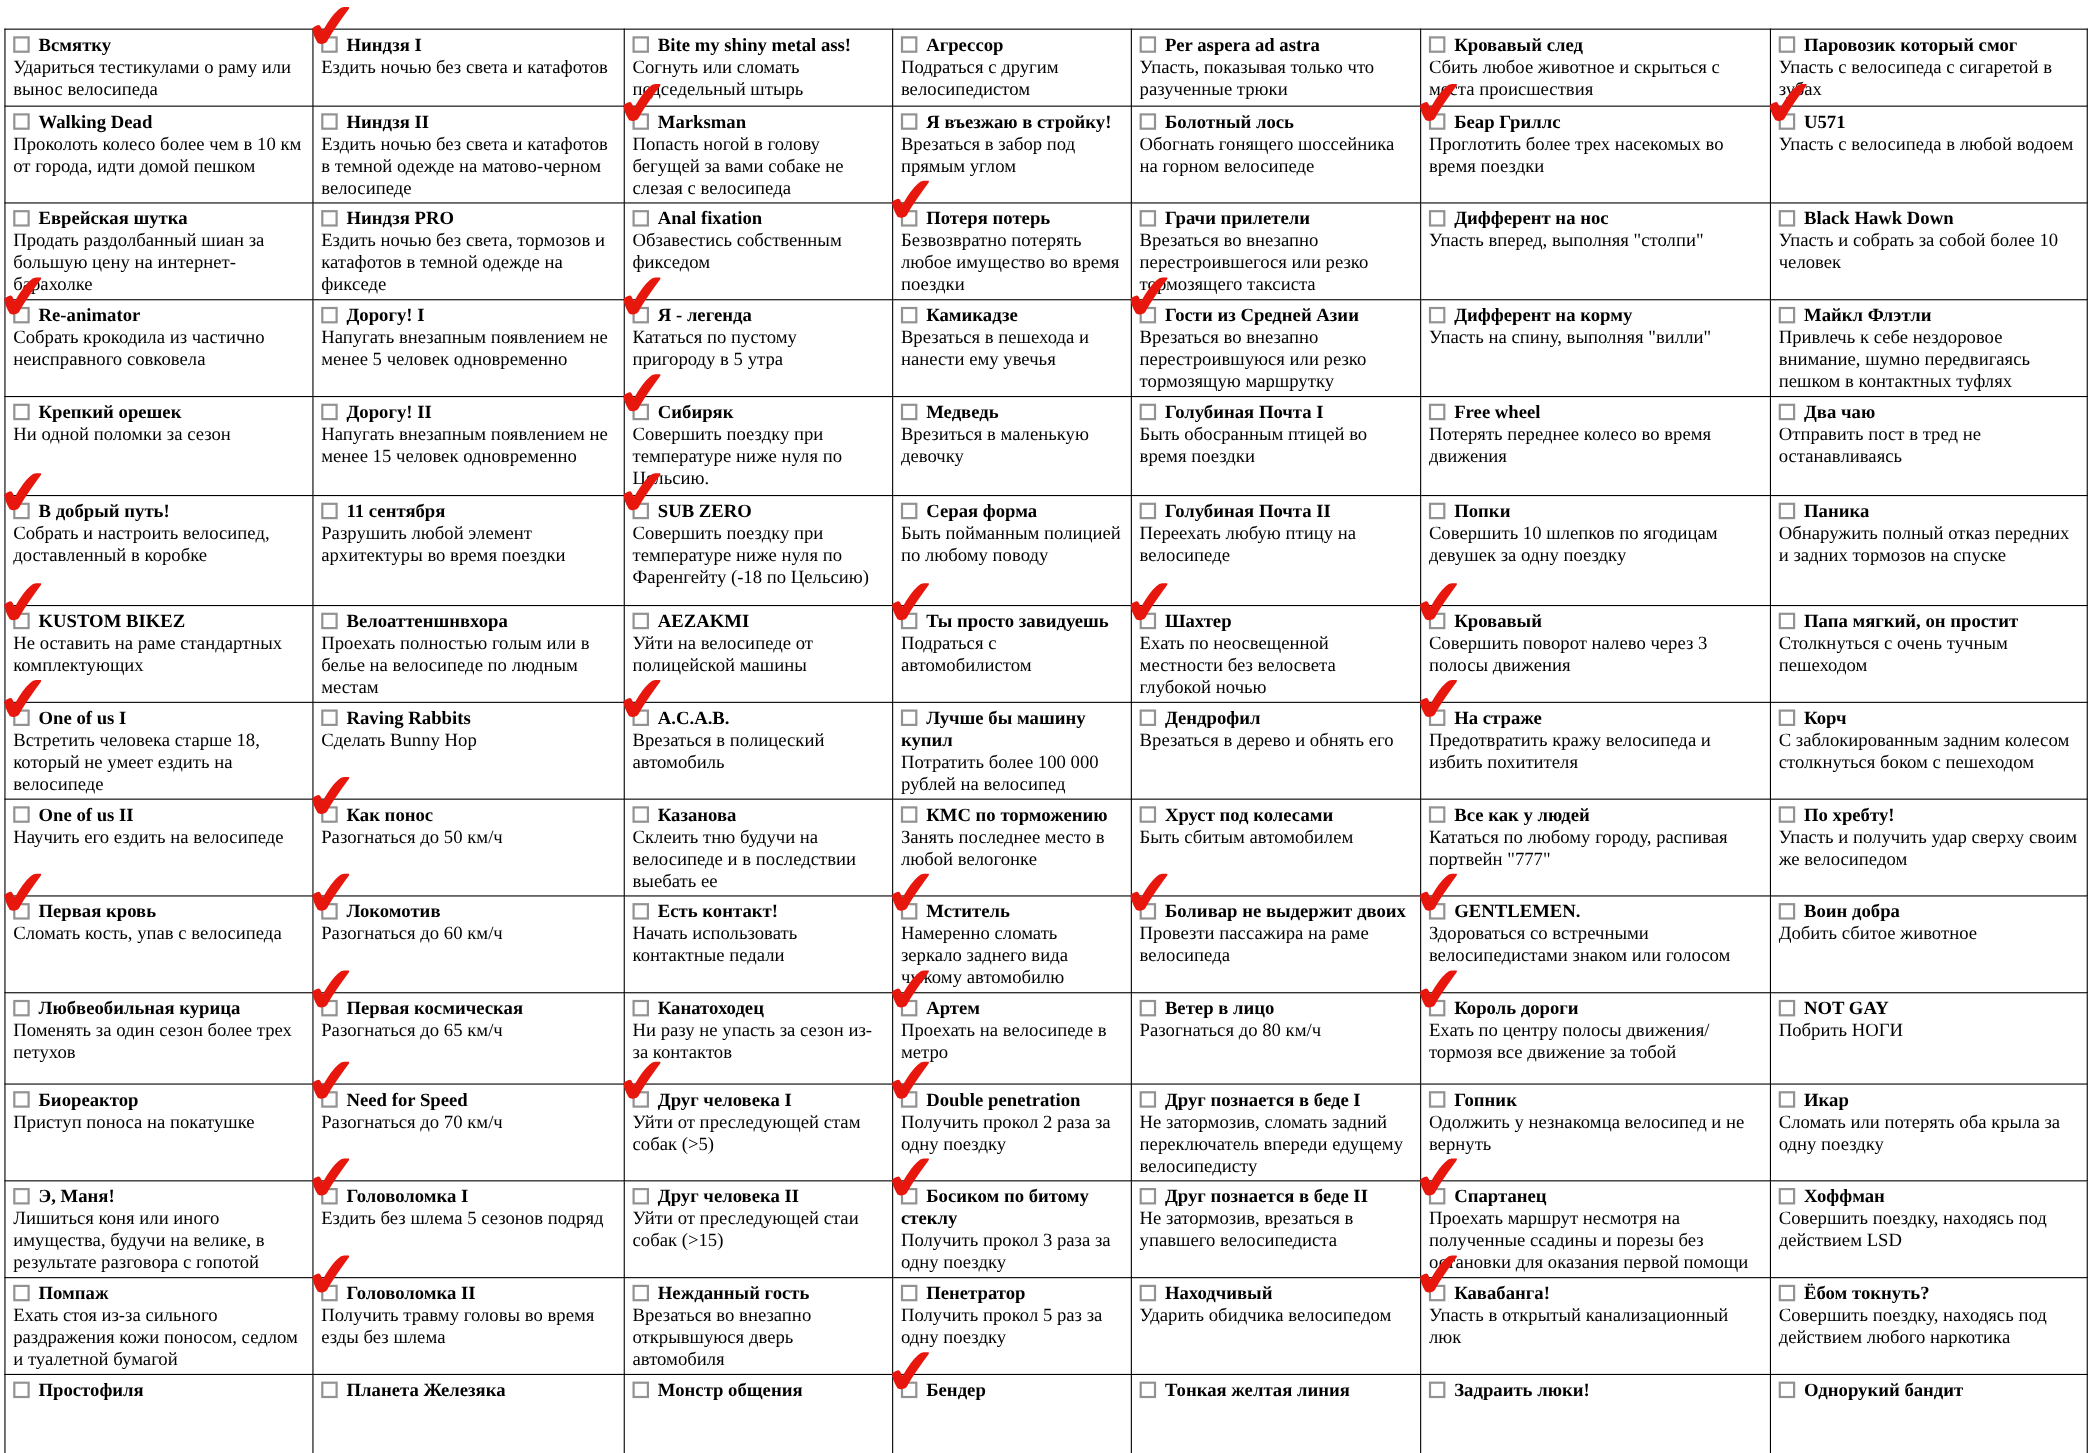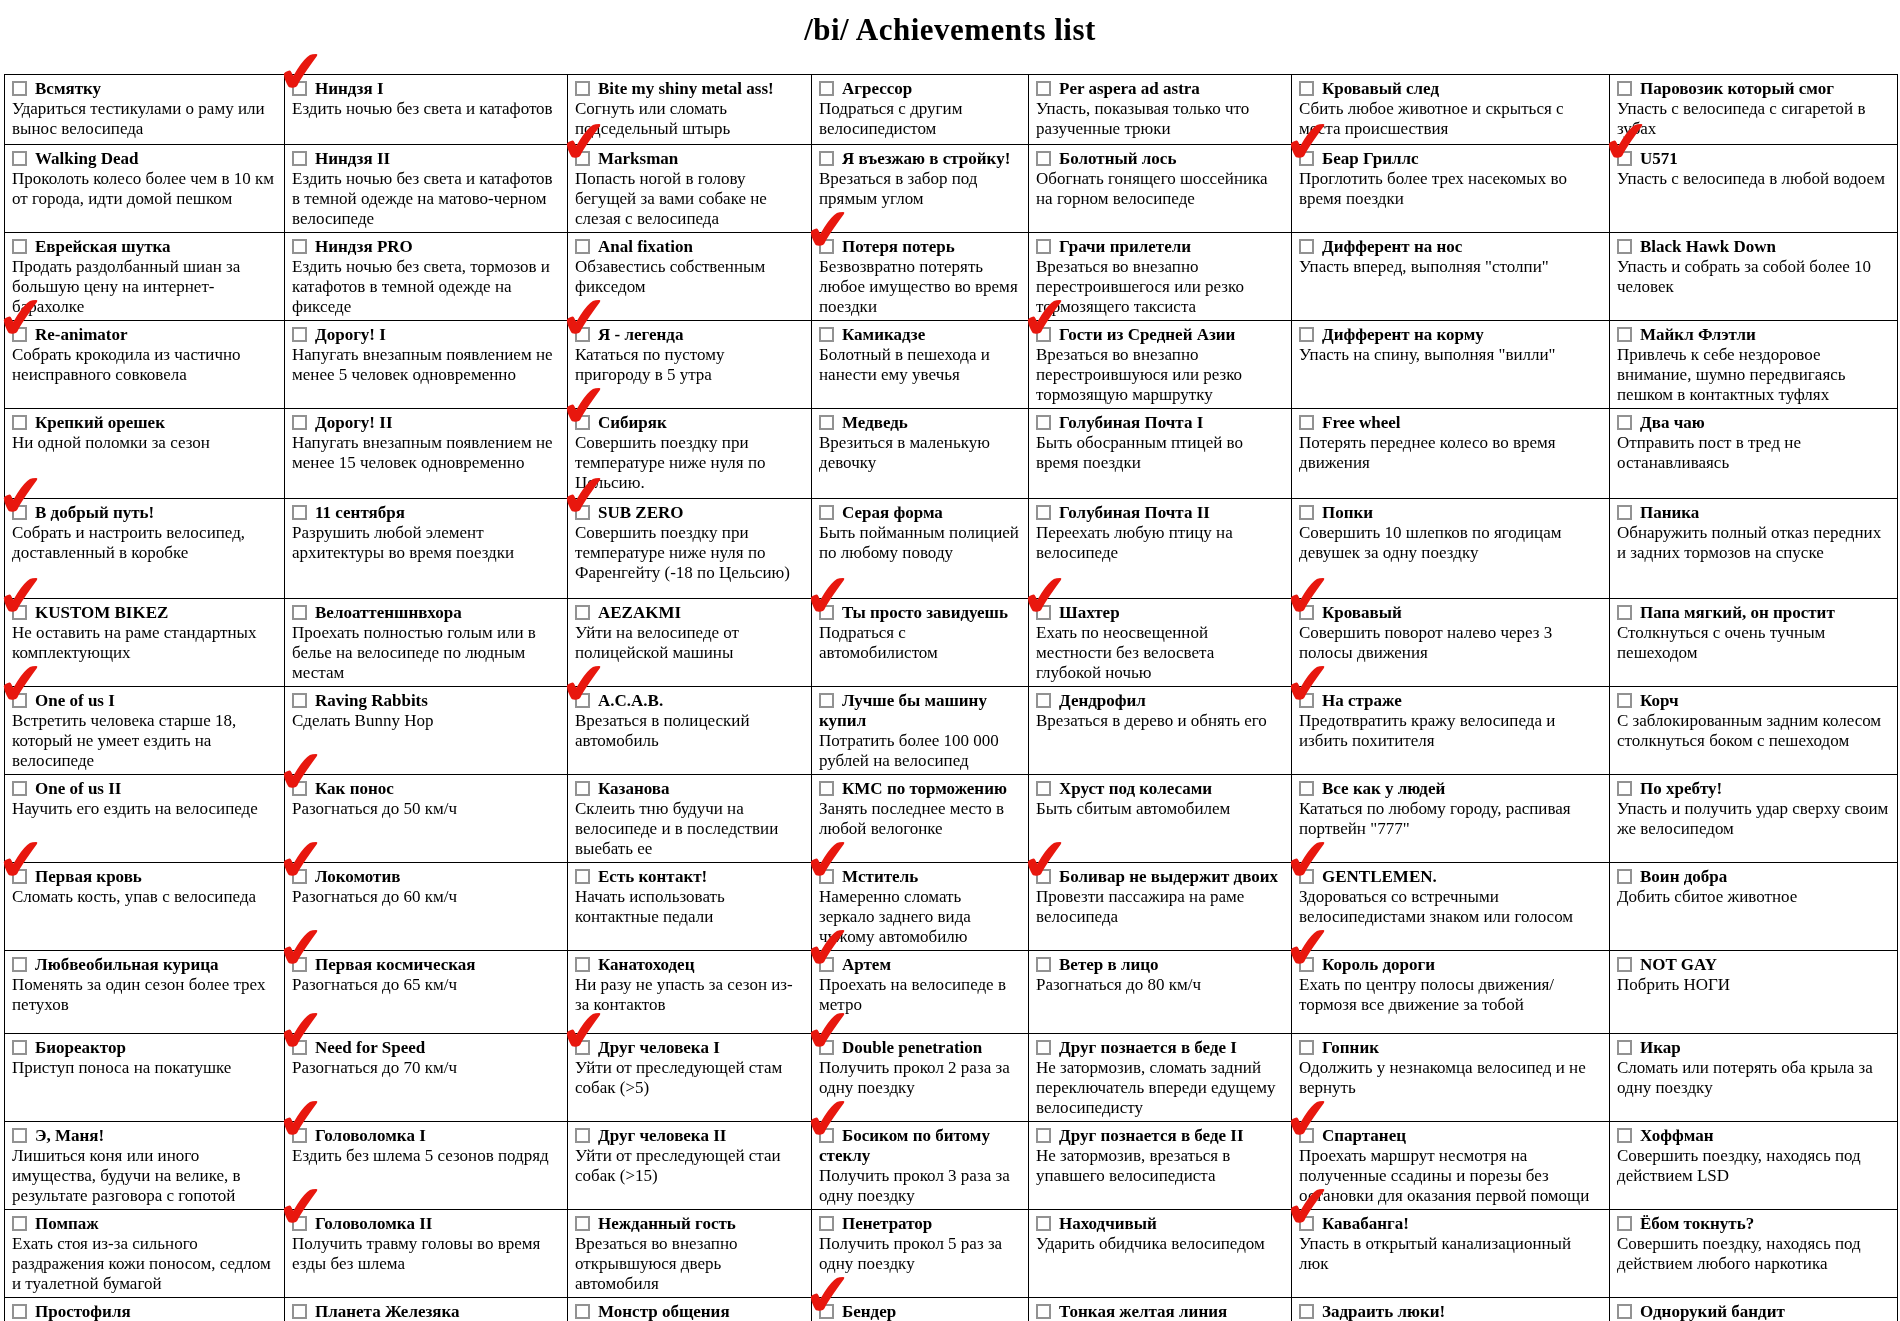--- a/index.html
+++ b/index.html
@@ -37,21 +37,20 @@
     font-size:58px;line-height:1;
     font-family:"DejaVu Sans",sans-serif;
     transform:rotate(-5deg);
     z-index:3;pointer-events:none;
   }
 </style>
 </head>
 <body>
 
 <div class="page">
-  <h1 class="title">/bi/ Achievements list</h1>
   <table class="grid">
     <colgroup id="colgroup">
         <col style="width: 280px;">
         <col style="width: 283px;">
         <col style="width: 244px;">
         <col style="width: 217px;">
         <col style="width: 263px;">
         <col style="width: 318px;">
         <col style="width: 288px;">
       </colgroup>
@@ -80,21 +79,21 @@
           <td><span class="cb"></span><span class="t">Anal fixation</span><div class="d">Обзавестись собственным фикседом</div></td>
           <td><span class="cb"></span><span class="t">Потеря потерь</span><div class="d">Безвозвратно потерять любое имущество во время поездки</div><span class="chk" style="color: rgb(232, 23, 14);">✔</span></td>
           <td><span class="cb"></span><span class="t">Грачи прилетели</span><div class="d">Врезаться во внезапно перестроившегося или резко тормозящего таксиста</div></td>
           <td><span class="cb"></span><span class="t">Дифферент на нос</span><div class="d">Упасть вперед, выполняя "столпи"</div></td>
           <td><span class="cb"></span><span class="t">Black Hawk Down</span><div class="d">Упасть и собрать за собой более 10 человек</div></td>
         </tr>
         <tr style="height: 77px; padding-left: 32px;">
           <td><span class="cb"></span><span class="t">Re-animator</span><div class="d">Собрать крокодила из частично неисправного совковела</div><span class="chk" style="color: rgb(232, 23, 14);">✔</span></td>
           <td><span class="cb"></span><span class="t">Дорогу! I</span><div class="d">Напугать внезапным появлением не менее 5 человек одновременно</div></td>
           <td><span class="cb"></span><span class="t">Я - легенда</span><div class="d">Кататься по пустому пригороду в 5 утра</div><span class="chk" style="color: rgb(232, 23, 14);">✔</span></td>
-          <td><span class="cb"></span><span class="t">Камикадзе</span><div class="d">Болотный в пешехода и нанести ему увечья</div></td>
+          <td><span class="cb"></span><span class="t">Камикадзе</span><div class="d">Врезаться в пешехода и нанести ему увечья</div></td>
           <td><span class="cb"></span><span class="t">Гости из Средней Азии</span><div class="d">Врезаться во внезапно перестроившуюся или резко тормозящую маршрутку</div><span class="chk" style="color: rgb(232, 23, 14);">✔</span></td>
           <td><span class="cb"></span><span class="t">Дифферент на корму</span><div class="d">Упасть на спину, выполняя "вилли"</div></td>
           <td><span class="cb"></span><span class="t">Майкл Флэтли</span><div class="d">Привлечь к себе нездоровое внимание, шумно передвигаясь пешком в контактных туфлях</div></td>
         </tr>
         <tr style="height: 90px;">
           <td><span class="cb"></span><span class="t">Крепкий орешек</span><div class="d">Ни одной поломки за сезон</div></td>
           <td><span class="cb"></span><span class="t">Дорогу! II</span><div class="d">Напугать внезапным появлением не менее 15 человек одновременно</div></td>
           <td><span class="cb"></span><span class="t">Сибиряк</span><div class="d">Совершить поездку при температуре ниже нуля по Цельсию.</div><span class="chk" style="color: rgb(232, 23, 14);">✔</span></td>
           <td><span class="cb"></span><span class="t">Медведь</span><div class="d">Врезиться в маленькую девочку</div></td>
           <td><span class="cb"></span><span class="t">Голубиная Почта I</span><div class="d">Быть обосранным птицей во время поездки</div></td>

